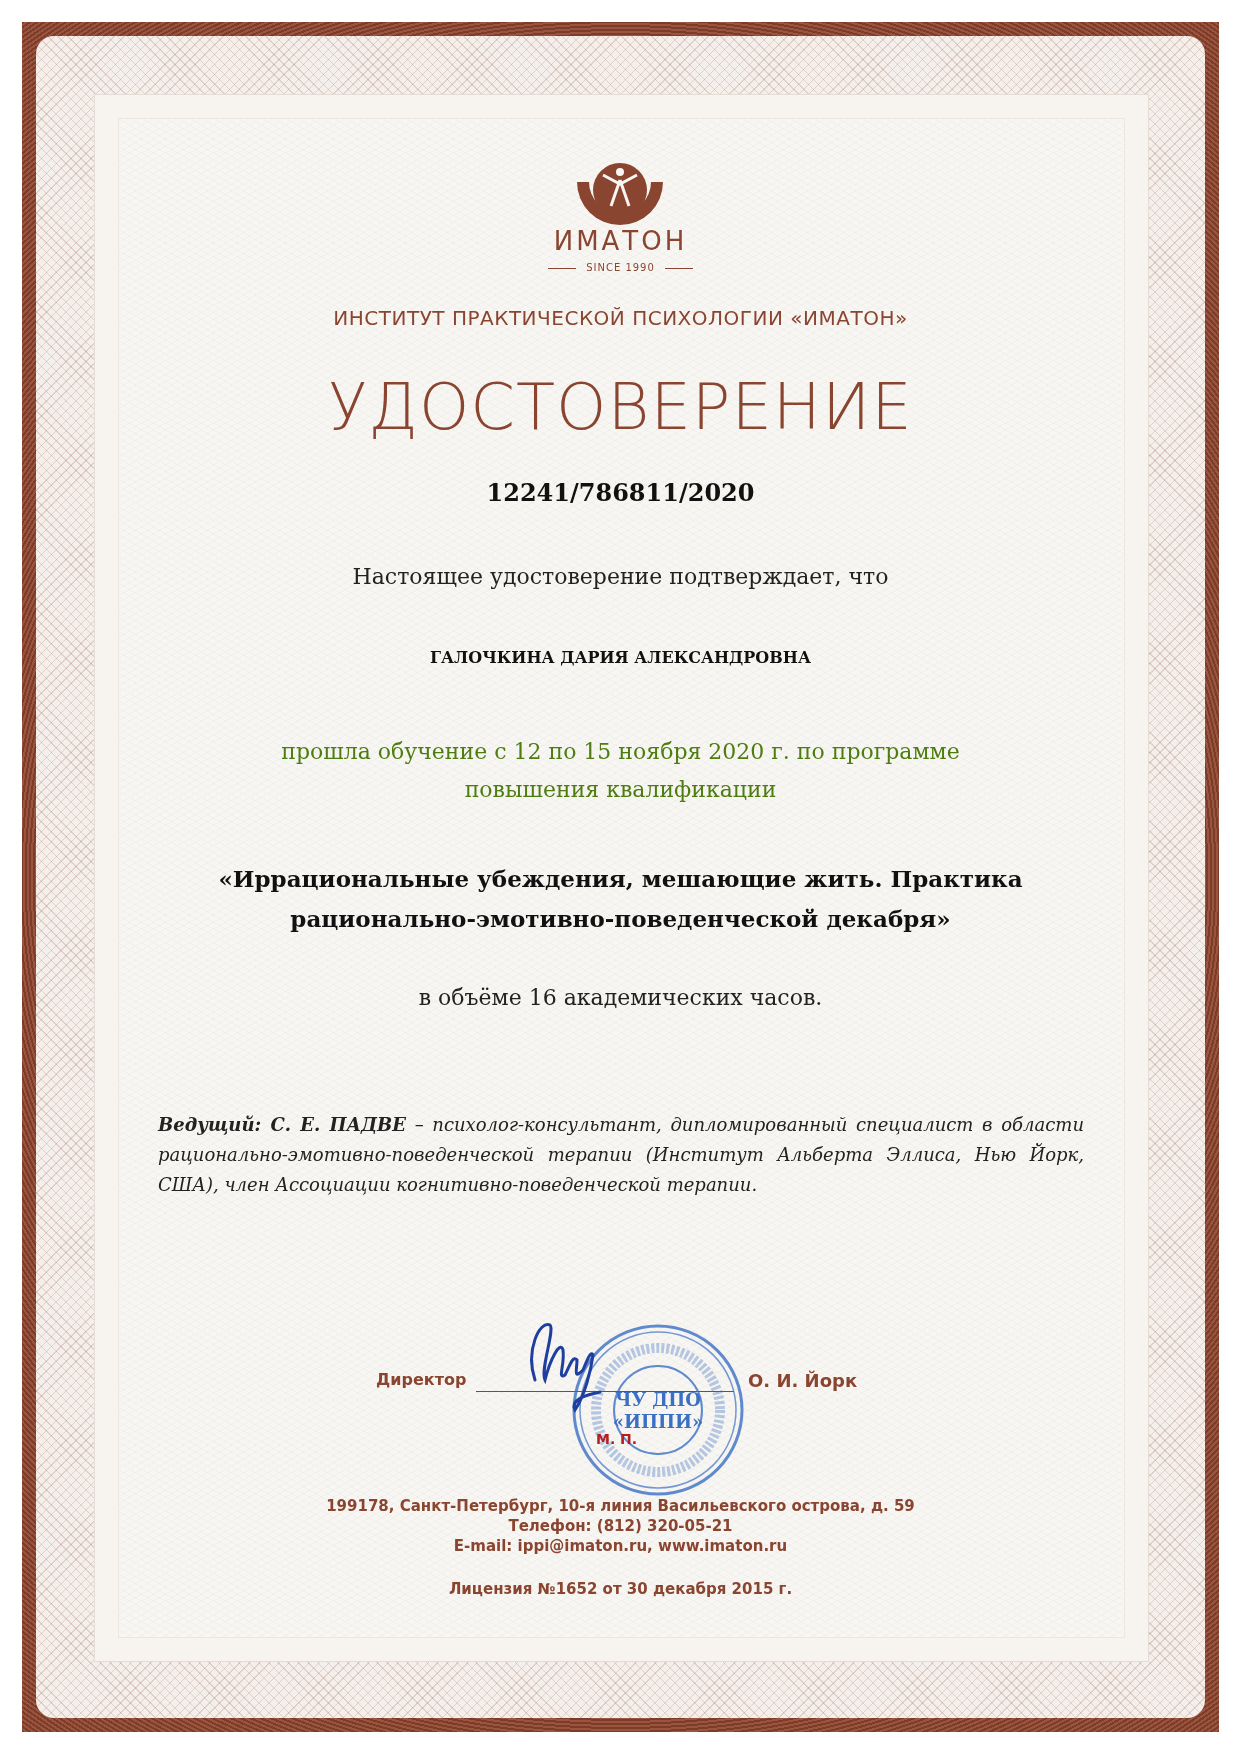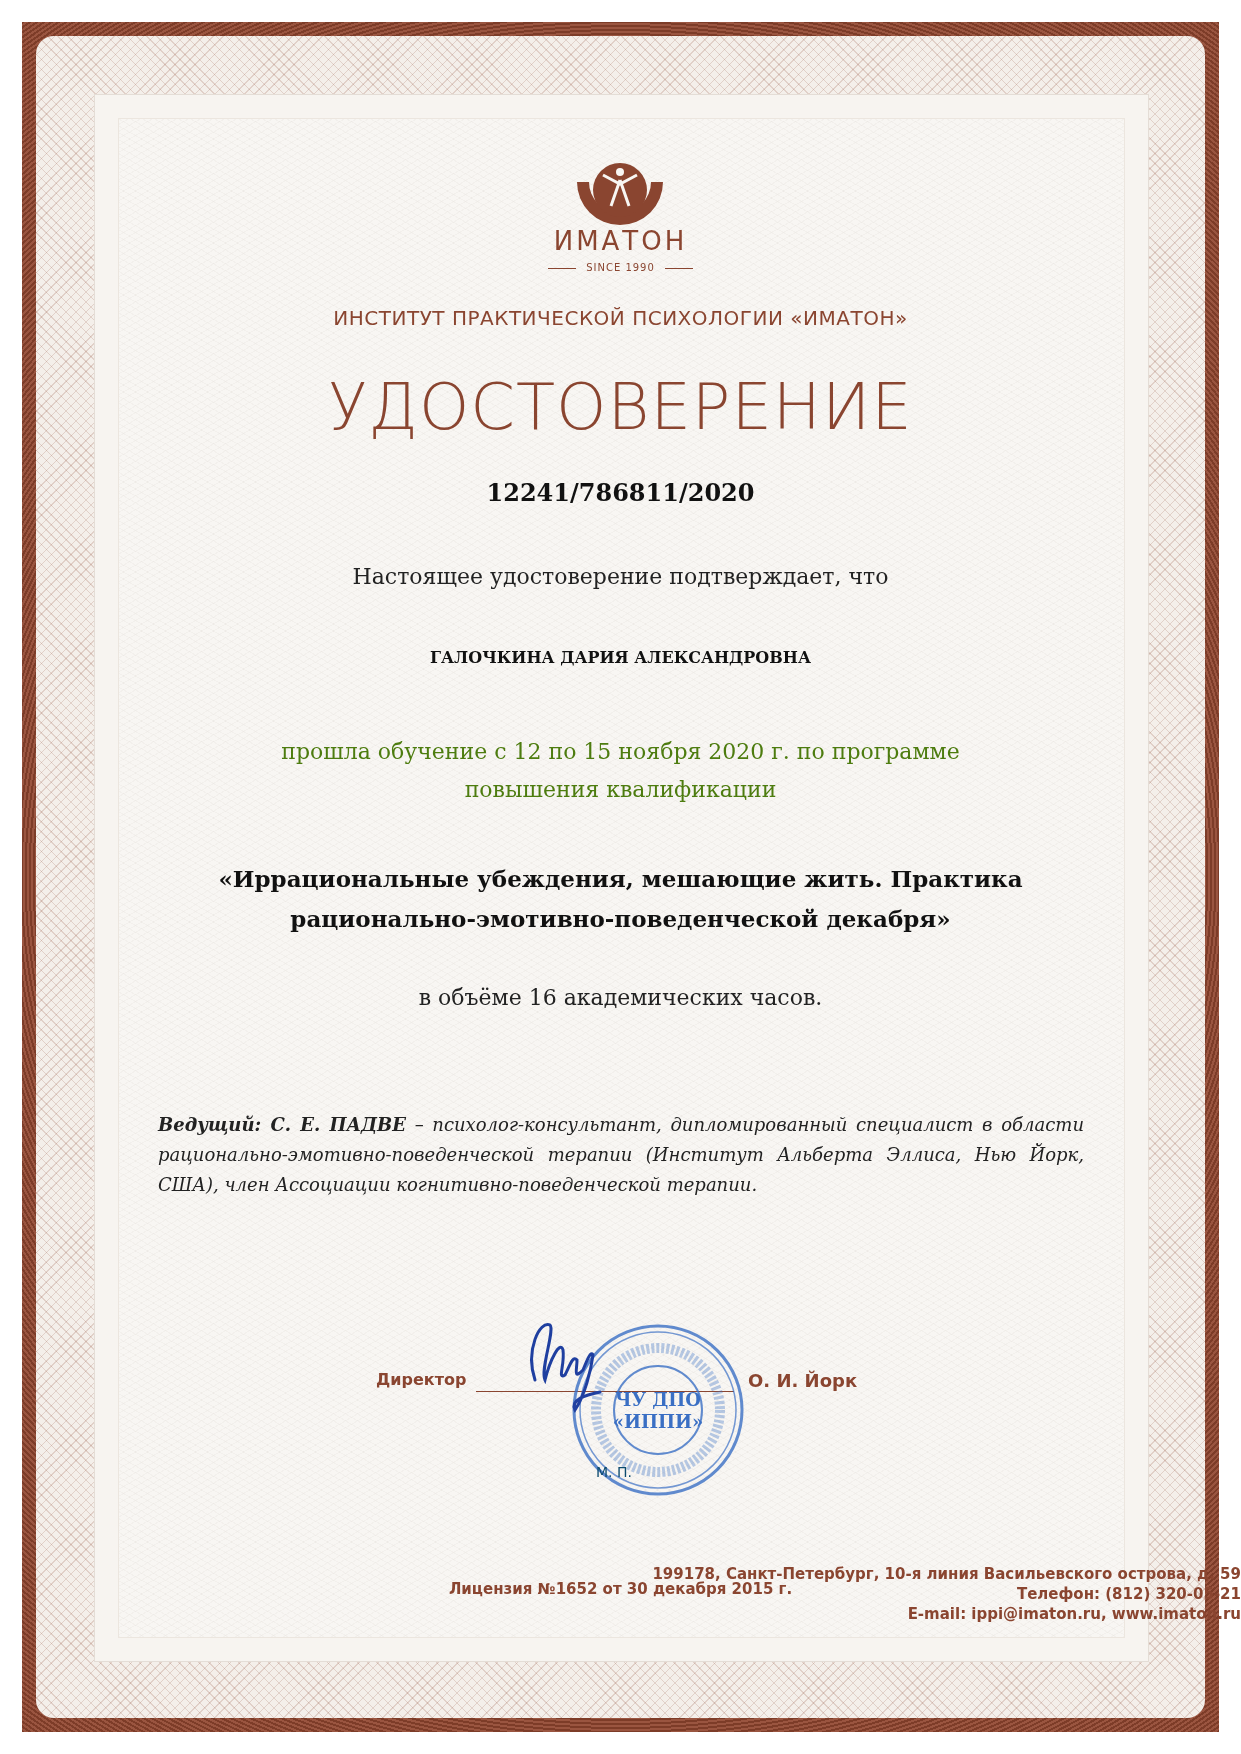--- a/index.html
+++ b/index.html
@@ -54,23 +54,23 @@
     font-size: 18px; font-style: italic; line-height: 30px; text-align: justify; margin-top: 12px;
   }
   .lecturer b { font-weight: bold; }
 
   .sign-row { position: absolute; top: 1370px; left: 0; width: 1241px; height: 40px; }
   .director { position: absolute; left: 376px; top: 0; color: #8a4530; font-family: "DejaVu Sans", sans-serif; font-weight: bold; font-size: 16px; }
   .sign-line { position: absolute; left: 476px; top: 21px; width: 258px; height: 1px; background: #8a4530; }
   .director-name { position: absolute; left: 748px; top: 0; color: #8a4530; font-family: "DejaVu Sans", sans-serif; font-weight: bold; font-size: 18px; }
   .stamp { position: absolute; left: 570px; top: 1322px; width: 176px; height: 176px; }
   .signature { position: absolute; left: 515px; top: 1310px; width: 100px; height: 110px; }
-  .mp { position: absolute; left: 596px; top: 1464px; color: #0c4a6e; font-family: "DejaVu Sans", sans-serif; font-weight: normal; font-size: 14px; }
+  .mp { position: absolute; left: 596px; top: 1431px; color: #b91c1c; font-family: "DejaVu Sans", sans-serif; font-weight: bold; font-size: 14px; }
 
-  .address { top: 1564px; color: #8a4530; font-family: "DejaVu Sans", sans-serif; font-weight: bold; font-size: 15px; line-height: 20px; text-align: right; }
+  .address { top: 1496px; color: #8a4530; font-family: "DejaVu Sans", sans-serif; font-weight: bold; font-size: 15px; line-height: 20px; }
   .license { top: 1580px; color: #8a4530; font-family: "DejaVu Sans", sans-serif; font-weight: bold; font-size: 15px; }
 </style>
 </head>
 <body>
 
 <div class="frame-outer"></div>
 <div class="frame-wave"></div>
 <div class="frame-loops"></div>
 <div class="frame-inner"></div>
 

